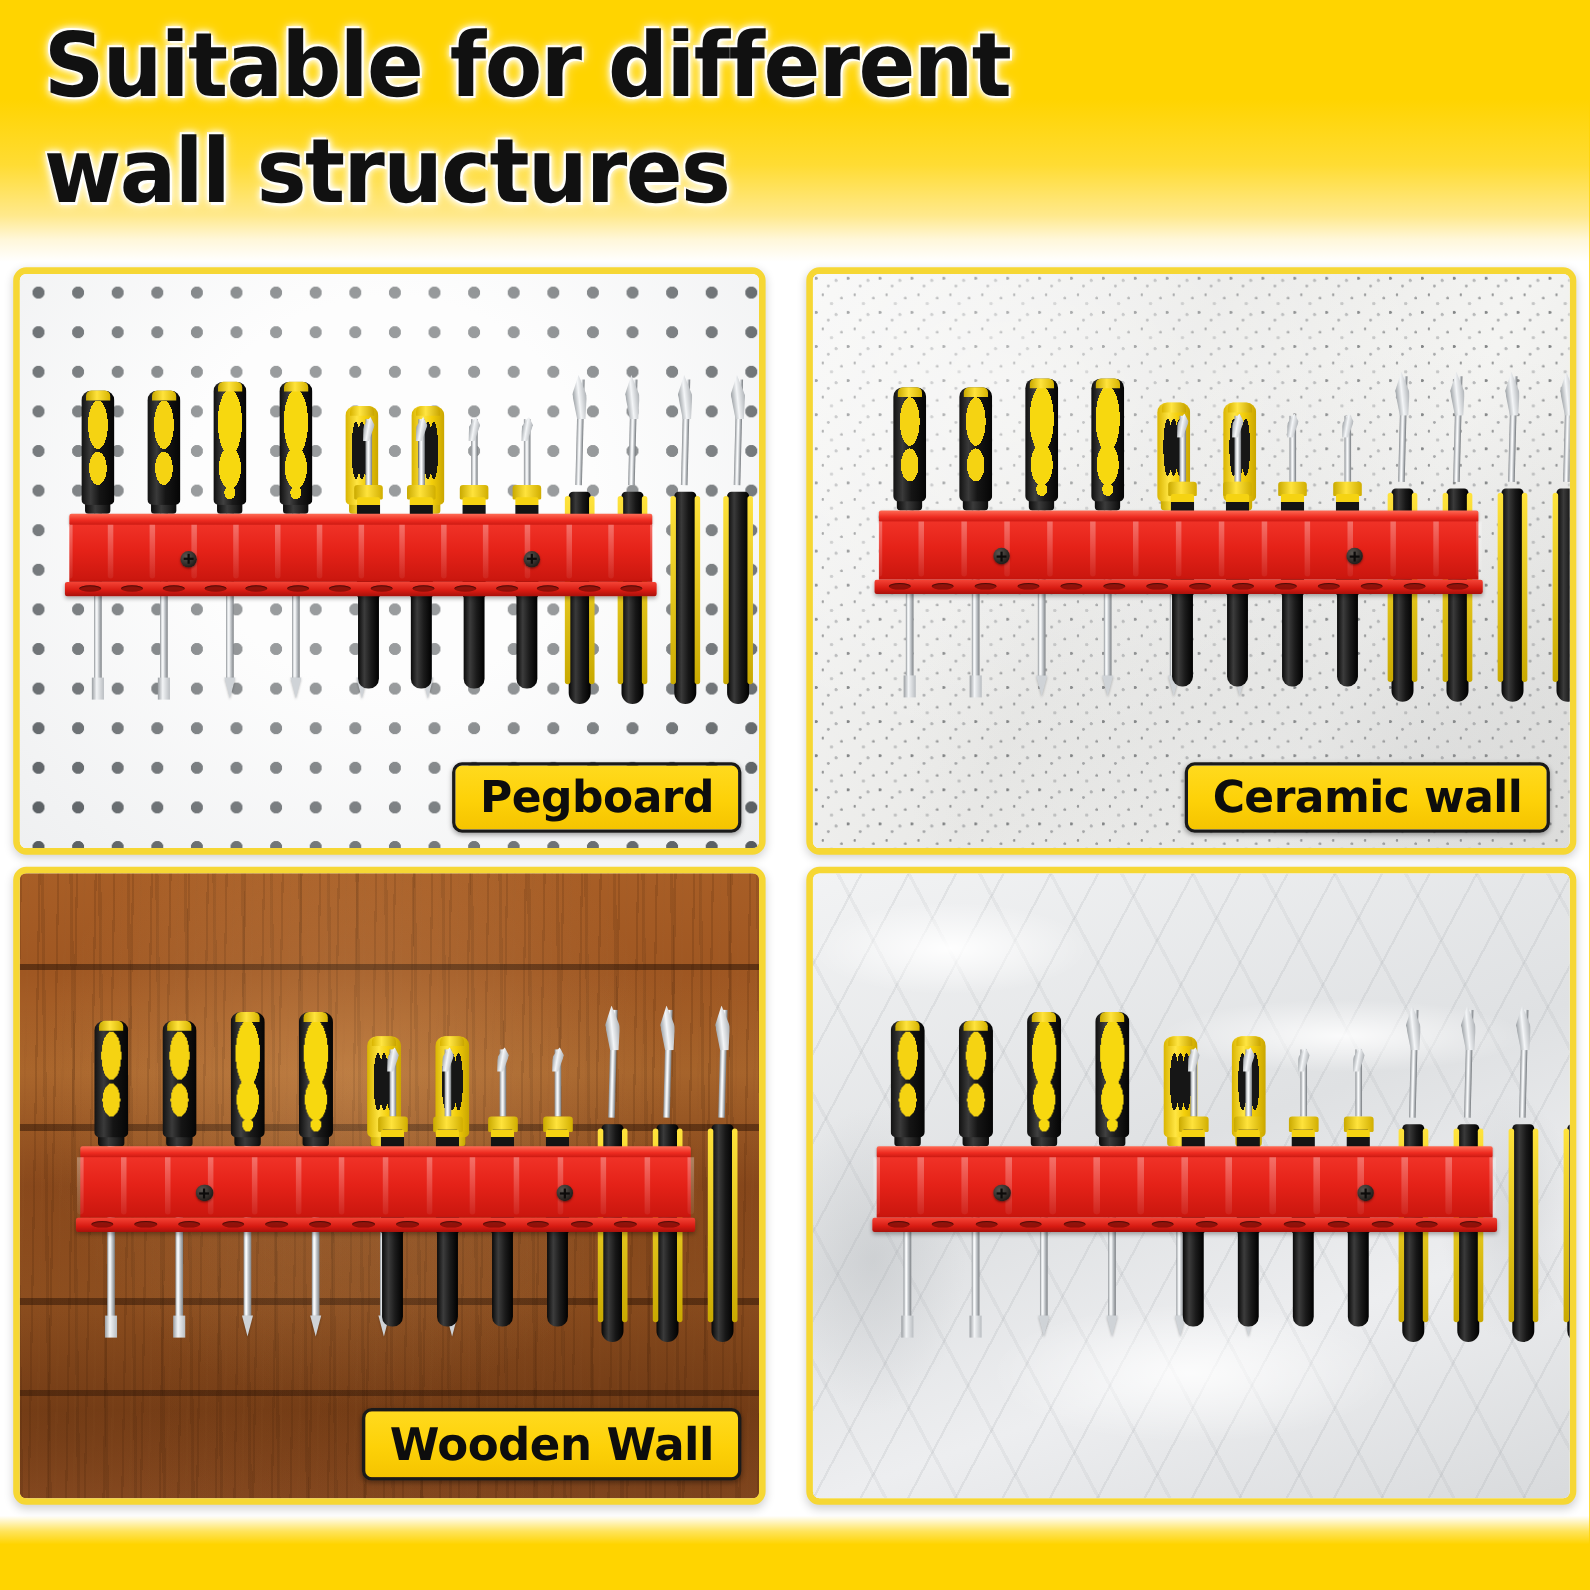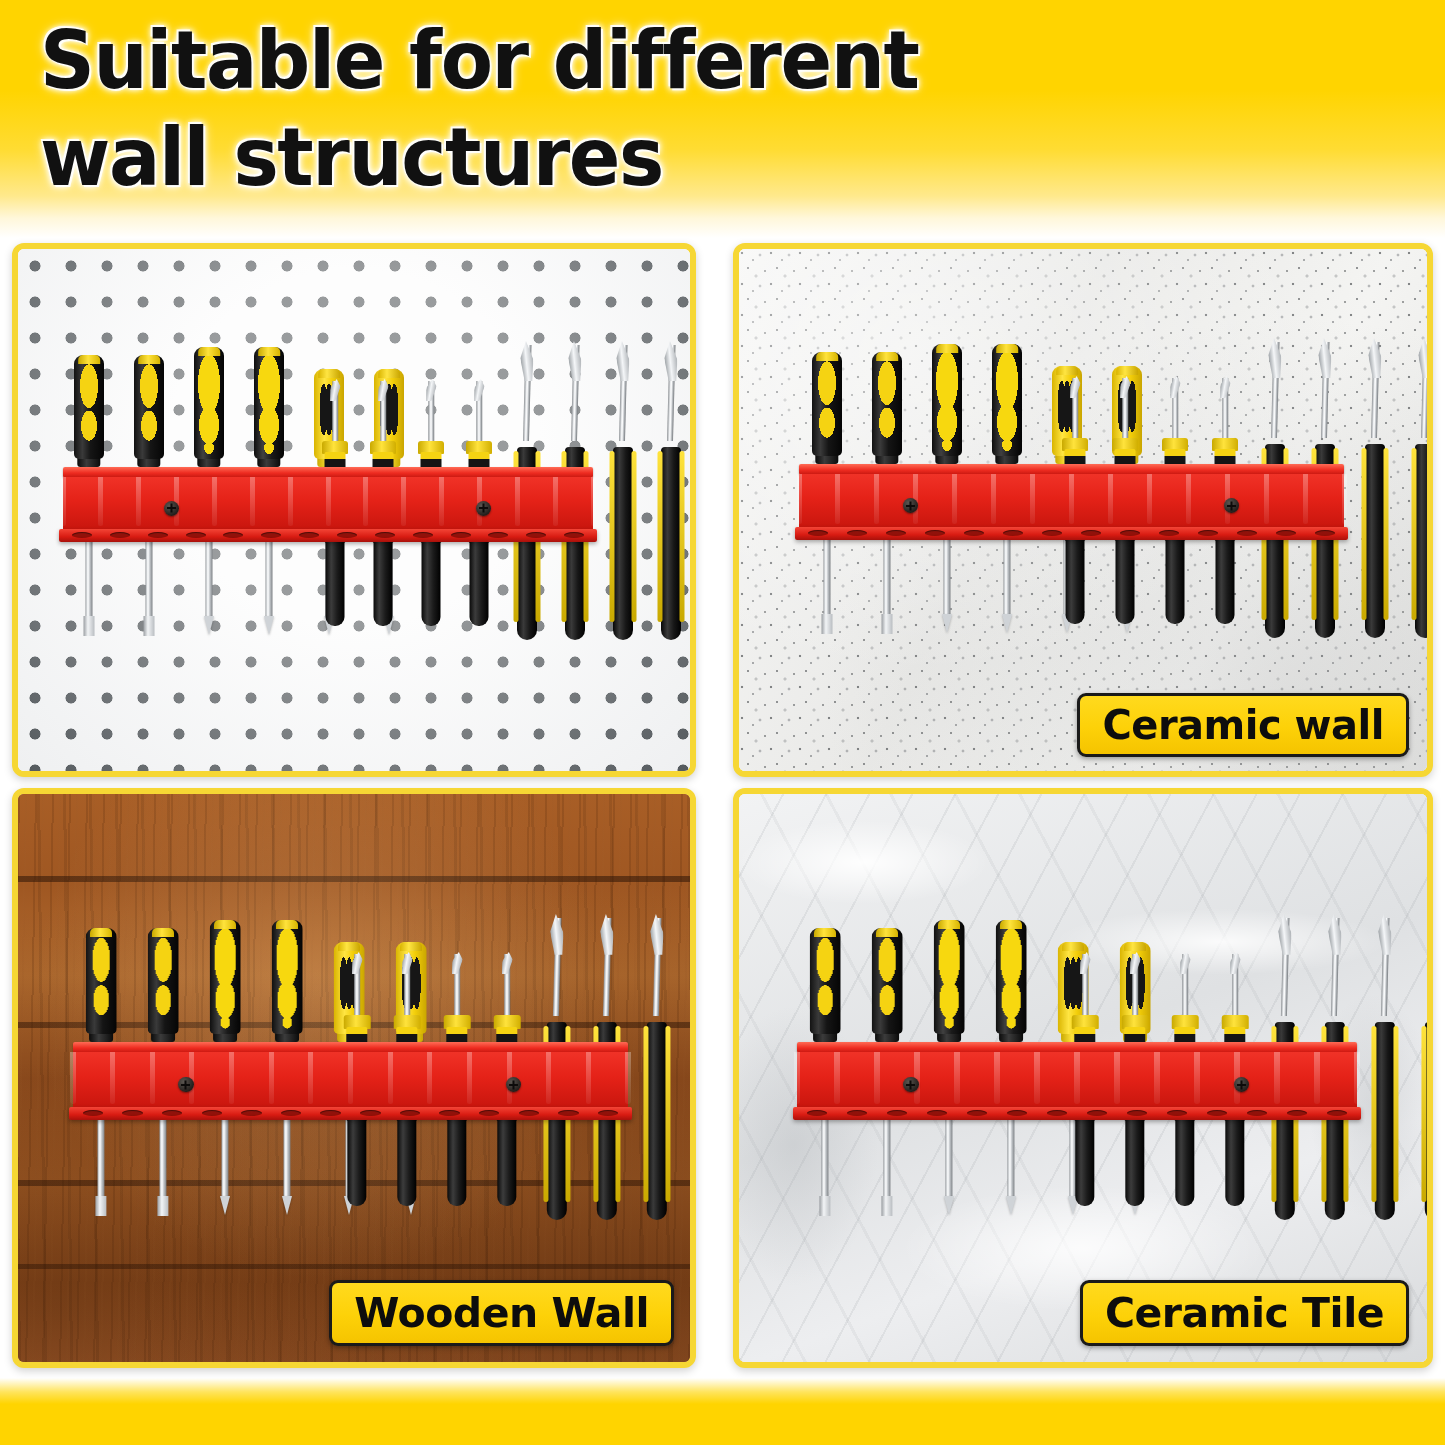--- a/index.html
+++ b/index.html
@@ -407,20 +407,21 @@
         <div class="rack-hole" style="left: 311.786px; top: 65px; width: 20px; height: 6px;"></div>
         <div class="rack-hole" style="left: 349.643px; top: 65px; width: 20px; height: 6px;"></div>
         <div class="rack-hole" style="left: 387.5px; top: 65px; width: 20px; height: 6px;"></div>
         <div class="rack-hole" style="left: 425.357px; top: 65px; width: 20px; height: 6px;"></div>
         <div class="rack-hole" style="left: 463.214px; top: 65px; width: 20px; height: 6px;"></div>
         <div class="rack-hole" style="left: 501.071px; top: 65px; width: 20px; height: 6px;"></div>
         <div class="rack-screw" style="left: 100.7px; top: 33.75px; width: 15px; height: 15px;"></div>
         <div class="rack-screw" style="left: 413.4px; top: 33.75px; width: 15px; height: 15px;"></div>
       </div>
     </div>
+  <div class="badge" id="b-pegboard">Pegboard</div>
 </div>
 
 <div class="panel" id="p-concrete">
   <div class="surface surf-concrete"></div>
   <div class="rack-wrap" id="rack2" style="left: 60px; top: 0px; width: 545px; height: 534px;">
       <div class="sd" style="left: 13px; top: 103px; width: 30px; height: 276px;">
         <div class="sd-shaft" style="top: 110px; width: 7px; height: 154px;"></div>
         <div class="sd-tipflat" style="top: 262px; width: 11px; height: 20px;"></div>
         <div class="sd-collar" style="top: 101px; width: 23.4px; height: 11px; background: linear-gradient(to right, rgb(11, 11, 11), rgb(59, 59, 59) 40%, rgb(11, 11, 11));"></div>
         <div class="sd-handle h-blkyel" style="top: 0px; width: 30px; height: 104px;"></div>
@@ -823,14 +824,13 @@
         <div class="rack-hole" style="left: 329.8px; top: 67.8px; width: 20.4px; height: 6.12px;"></div>
         <div class="rack-hole" style="left: 369.8px; top: 67.8px; width: 20.4px; height: 6.12px;"></div>
         <div class="rack-hole" style="left: 409.8px; top: 67.8px; width: 20.4px; height: 6.12px;"></div>
         <div class="rack-hole" style="left: 449.8px; top: 67.8px; width: 20.4px; height: 6.12px;"></div>
         <div class="rack-hole" style="left: 489.8px; top: 67.8px; width: 20.4px; height: 6.12px;"></div>
         <div class="rack-hole" style="left: 529.8px; top: 67.8px; width: 20.4px; height: 6.12px;"></div>
         <div class="rack-screw" style="left: 106.4px; top: 35.1px; width: 15.3px; height: 15.3px;"></div>
         <div class="rack-screw" style="left: 436.8px; top: 35.1px; width: 15.3px; height: 15.3px;"></div>
       </div>
     </div>
-  <div class="badge" id="b-ceramic">Ceramic Tile</div>
 </div>
 
 </body></html>

